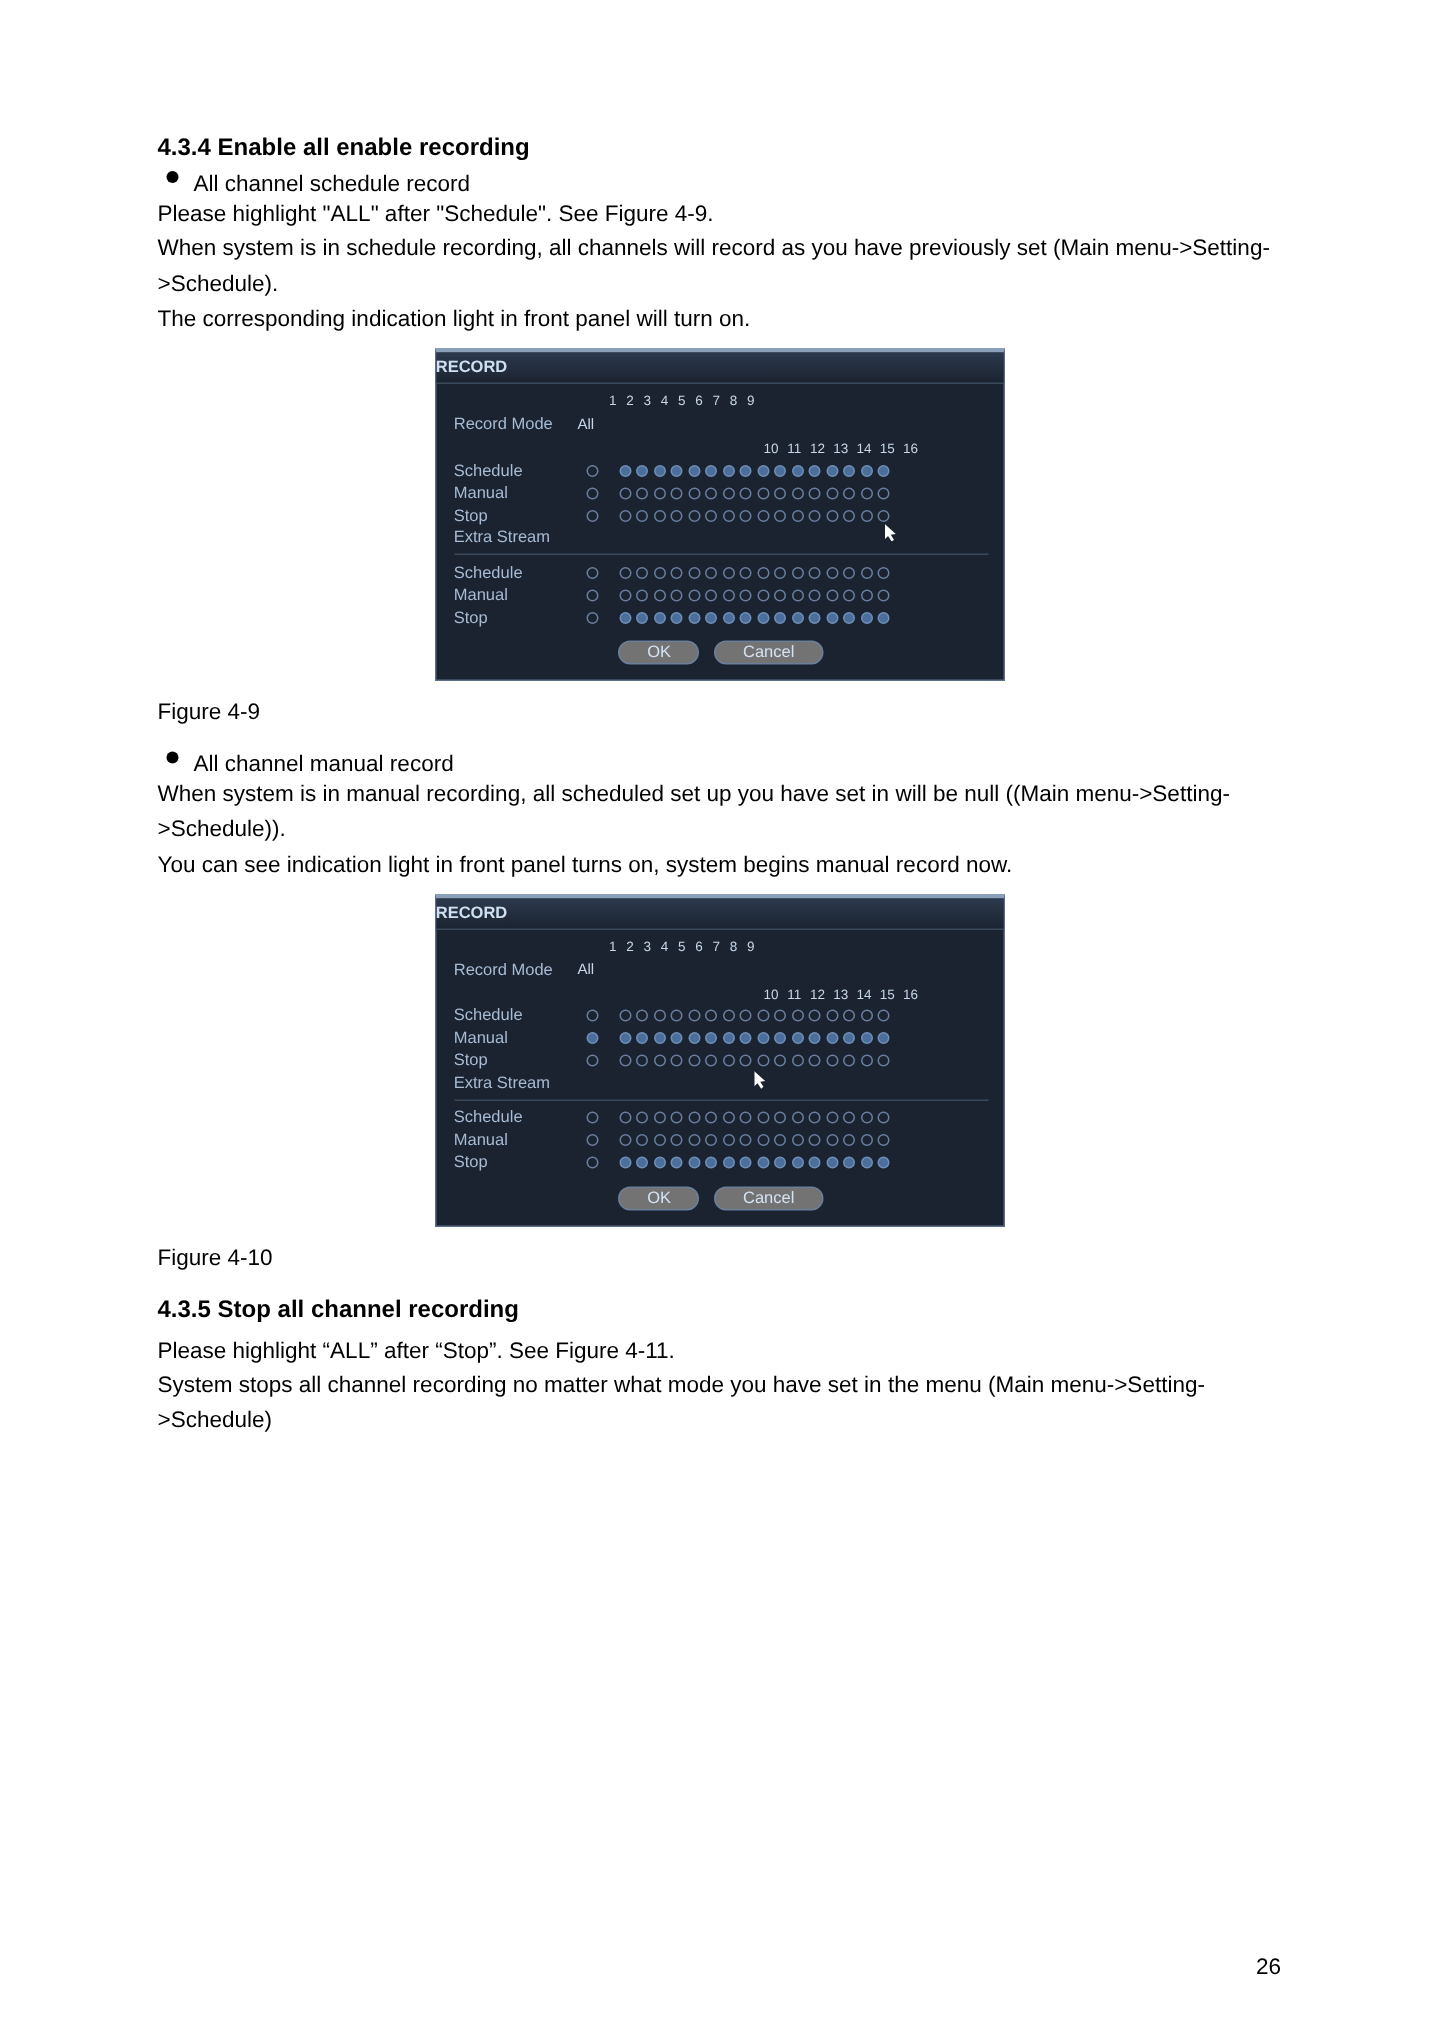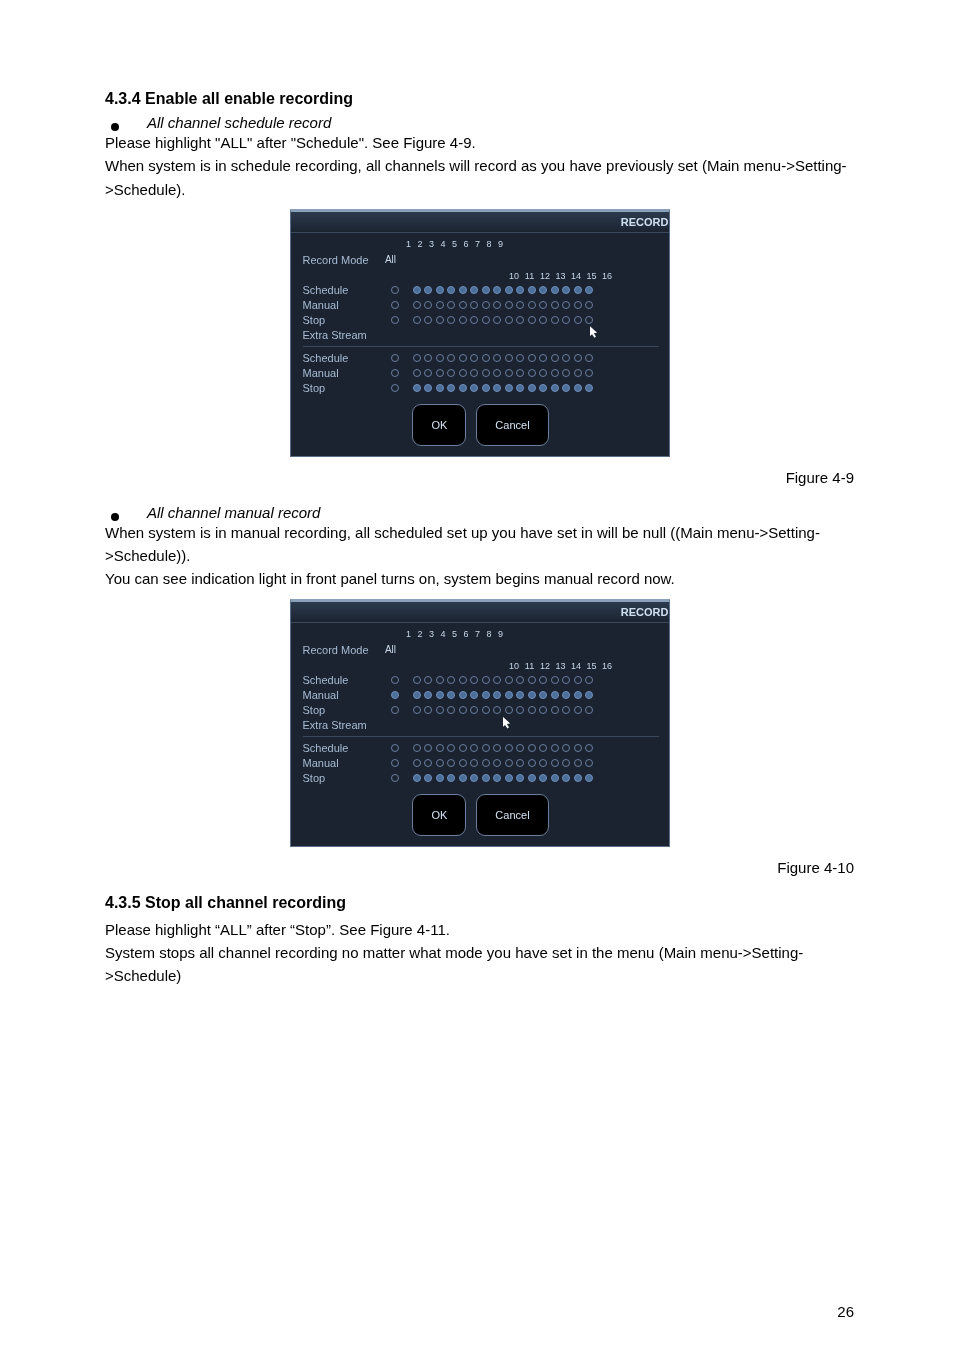--- a/index.html
+++ b/index.html
@@ -20,24 +20,23 @@
   .sec-heading {
     font-weight: bold;
     font-size: 16px;
     margin-bottom: 6px;
   }
   .body-text {
     line-height: 1.55;
   }
   .bullet-row {
     display: flex;
-    align-items: flex-end;
-    gap: 28px;
+    align-items: flex-start;
+    gap: 10px;
     padding-left: 6px;
-    font-style: italic;
   }
   .bullet-dot {
     display: inline-block;
     width: 8px;
     height: 8px;
     background: #000;
     border-radius: 50%;
   }
   .small-circle { 
     font-family: Arial, sans-serif;
@@ -47,21 +46,21 @@
   .record-panel {
     width: 378px;
     margin: 8px auto 6px auto;
     background: #1b2330;
     color: #bcd0e6;
     font-size: 11px;
     border: 1px solid #5a6e8a;
     border-top: 3px solid #8aa0b8;
   }
   .rp-title {
-    text-align: right;
+    text-align: left;
     color: #cfe0f2;
     font-weight: bold;
     padding: 4px 0;
     border-bottom: 1px solid #3a485c;
     background: linear-gradient(#2c3a4e,#1b2330);
   }
   .rp-body { padding: 6px 10px 10px 12px; }
   .rp-row {
     display: grid;
     grid-template-columns: 78px 20px 1fr;
@@ -111,28 +110,28 @@
     background:#fff;
     clip-path: polygon(0 0, 0 90%, 28% 70%, 55% 100%, 72% 90%, 48% 62%, 85% 58%);
   }
   .rp-buttons {
     display:flex; justify-content:center; gap:10px;
     margin-top:8px;
   }
   .rp-btn {
     border:1px solid #6b7f9c;
     border-radius:9px;
-    padding:14px 18px;
+    padding:1px 18px;
     font-size:11px;
     color:#d4e2f3;
-    background:#000000;
+    background:#737373;
   }
 
   .figure-caption {
-    text-align:right;
+    text-align:left;
     margin: 12px 0 18px 0;
     font-size:15px;
   }
 
   .page-number {
     position:absolute;
     bottom:30px;
     right:100px;
     font-size:15px;
   }
@@ -147,20 +146,21 @@
   <div class="sec-heading">4.3.4  Enable all enable recording</div>
 
 
   <div class="bullet-row" style="margin-top:4px;">
     <span class="bullet-dot"></span>
     <span>All channel schedule record</span>
   </div>
 
   <div class="body-text">Please highlight "ALL" after "Schedule". See Figure 4-9.</div>
   <div class="body-text">When system is in schedule recording, all channels will record as you have previously set (Main menu-&gt;Setting-&gt;Schedule).</div>
+  <div class="body-text">The corresponding indication light in front panel will turn on.</div>
 
   <div class="record-panel">
     <div class="rp-title">RECORD</div>
     <div class="rp-body">
       <div class="rp-numrow">
         <span class="rp-label">Record Mode</span>
         <span style="text-align:center;">All</span>
         <span class="rp-nums">
             <span>1</span>
             <span>2</span>

